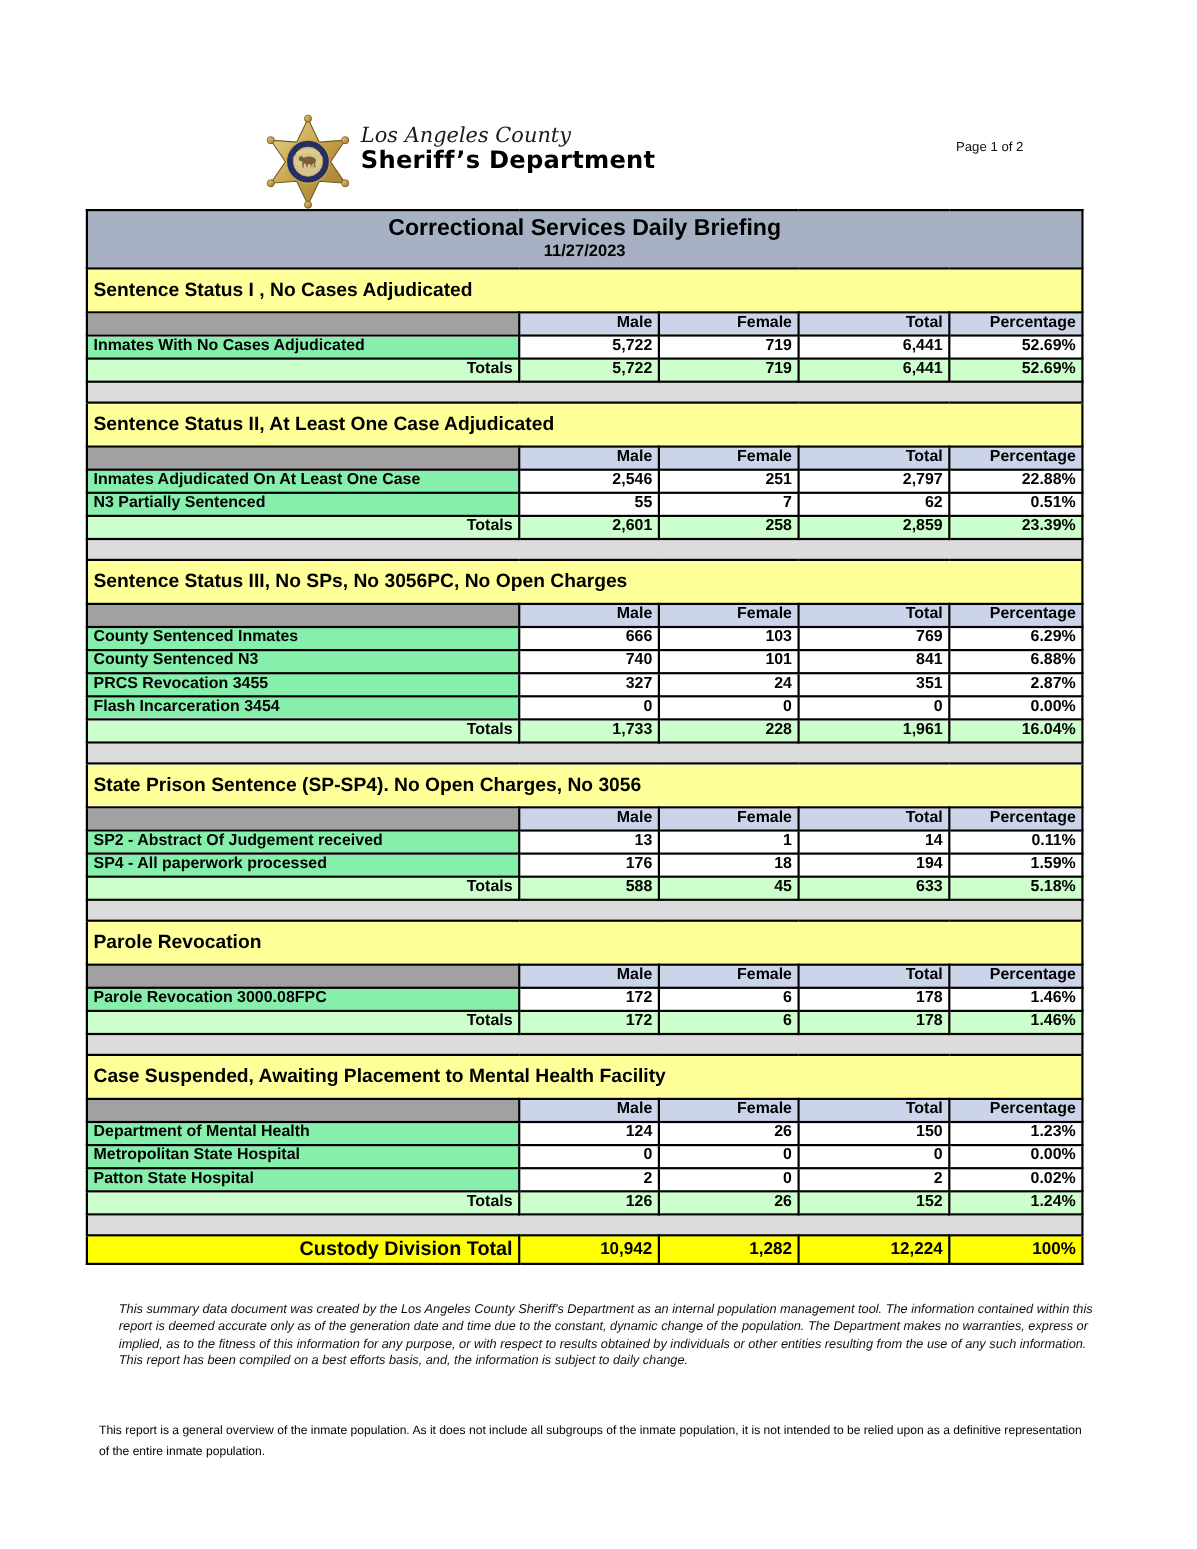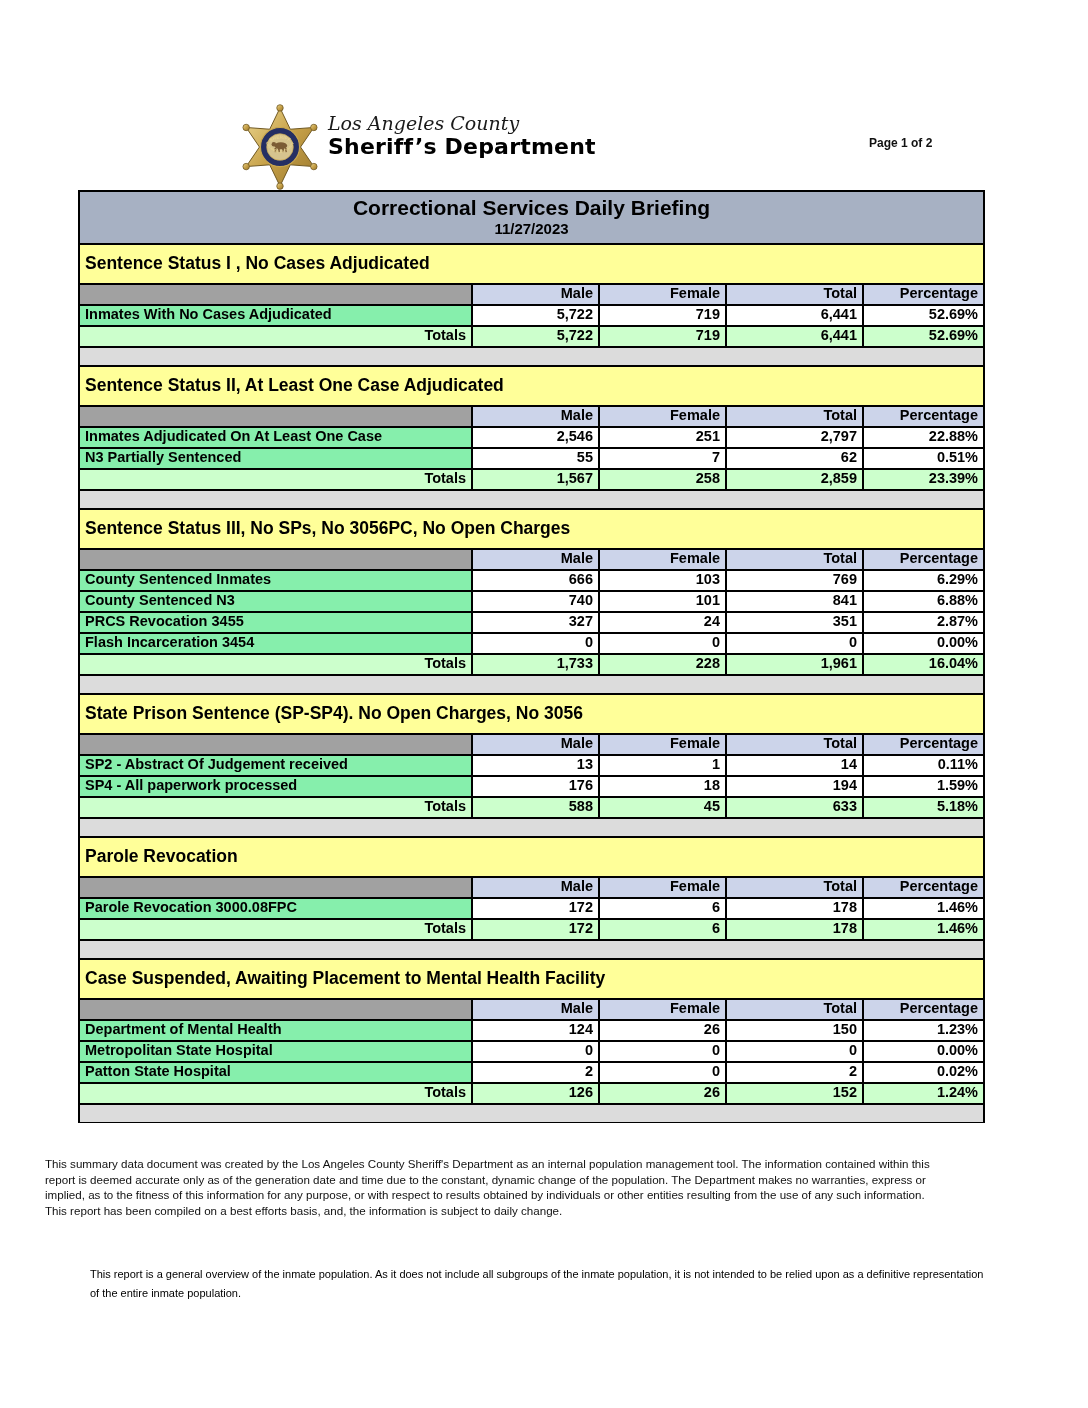--- a/index.html
+++ b/index.html
@@ -19,22 +19,22 @@
   .county-line {
     font-family: "DejaVu Serif", serif;
     font-style: italic; font-size: 19px; color: #1a1a1a; line-height: 1.05;
   }
   .dept-line {
     font-family: "DejaVu Sans", sans-serif;
     font-weight: bold; font-size: 22px; color: #000; letter-spacing: 0.2px;
     margin-top: 0;
   }
   .page-indicator {
-    position: absolute; left: 869px; top: 136px;
-    font-weight: bold; font-size: 12px; color: #111;
+    position: absolute; left: 869px; top: 126px;
+    font-weight: normal; font-size: 12px; color: #111;
   }
 
   
   table.main-table {
     margin-left: 78px;
     width: 905px;
     border-collapse: collapse;
     table-layout: fixed;
   }
   td {
@@ -72,22 +72,23 @@
     background: var(--spacer, #dcdcdc);
     height: 19px;
     border-top-width: 1px; border-bottom-width: 1px;
   }
   tr.grand-total-row td { background: var(--grand-total-row, #ffff00); height: 26px; }
   .gt-label { text-align: right; font-size: 18px; }
   .gt-num   { font-size: 15.5px; }
 
   
   .disclaimer {
-    margin: 33px 0 0 45px;
+    margin: 33px 0 0 108px;
     width: 888px;
+    font-style: italic;
     font-size: 11.6px;
     line-height: 1.34;
     color: #111;
   }
   .bottom-note {
     margin: 47px 0 0 90px;
     width: 898px;
     font-size: 11px;
     line-height: 1.75;
     color: #000;
@@ -205,21 +206,21 @@
       </tr>
       <tr>
         <td class="row-label">N3 Partially Sentenced</td>
         <td class="num">55</td>
         <td class="num">7</td>
         <td class="num">62</td>
         <td class="num">0.51%</td>
       </tr>
       <tr class="totals-row">
         <td class="totals-label">Totals</td>
-        <td class="num">1,567</td>
+        <td class="num">2,601</td>
         <td class="num">258</td>
         <td class="num">2,859</td>
         <td class="num">23.39%</td>
       </tr>
       <tr>
         <td class="spacer-cell" colspan="5"></td>
       </tr>
       <tr>
         <td class="section-title" colspan="5">Sentence Status III, No SPs, No 3056PC, No Open Charges</td>
       </tr>
@@ -363,17 +364,24 @@
       <tr class="totals-row">
         <td class="totals-label">Totals</td>
         <td class="num">126</td>
         <td class="num">26</td>
         <td class="num">152</td>
         <td class="num">1.24%</td>
       </tr>
       <tr>
         <td class="spacer-cell" colspan="5"></td>
       </tr>
+      <tr class="grand-total-row">
+        <td class="gt-label">Custody Division Total</td>
+        <td class="num gt-num">10,942</td>
+        <td class="num gt-num">1,282</td>
+        <td class="num gt-num">12,224</td>
+        <td class="num gt-num">100%</td>
+      </tr>
     </tbody>
 </table>
 
 <div class="disclaimer">This summary data document was created by the Los Angeles County Sheriff's Department as an internal population management tool.  The information contained within this report is deemed accurate only as of the generation date and time due to the constant, dynamic change of the population.  The Department makes no warranties, express or implied, as to the fitness of this information for any purpose, or with respect to results obtained by individuals or other entities resulting from the use of any such information.  This report has been compiled on a best efforts basis, and, the information is subject to daily change.</div>
 <div class="bottom-note">This report is a general overview of the inmate population.  As it does not include all subgroups of the inmate population, it is not intended to be relied upon as a definitive representation of the entire inmate population.</div>
 
 </body></html>

